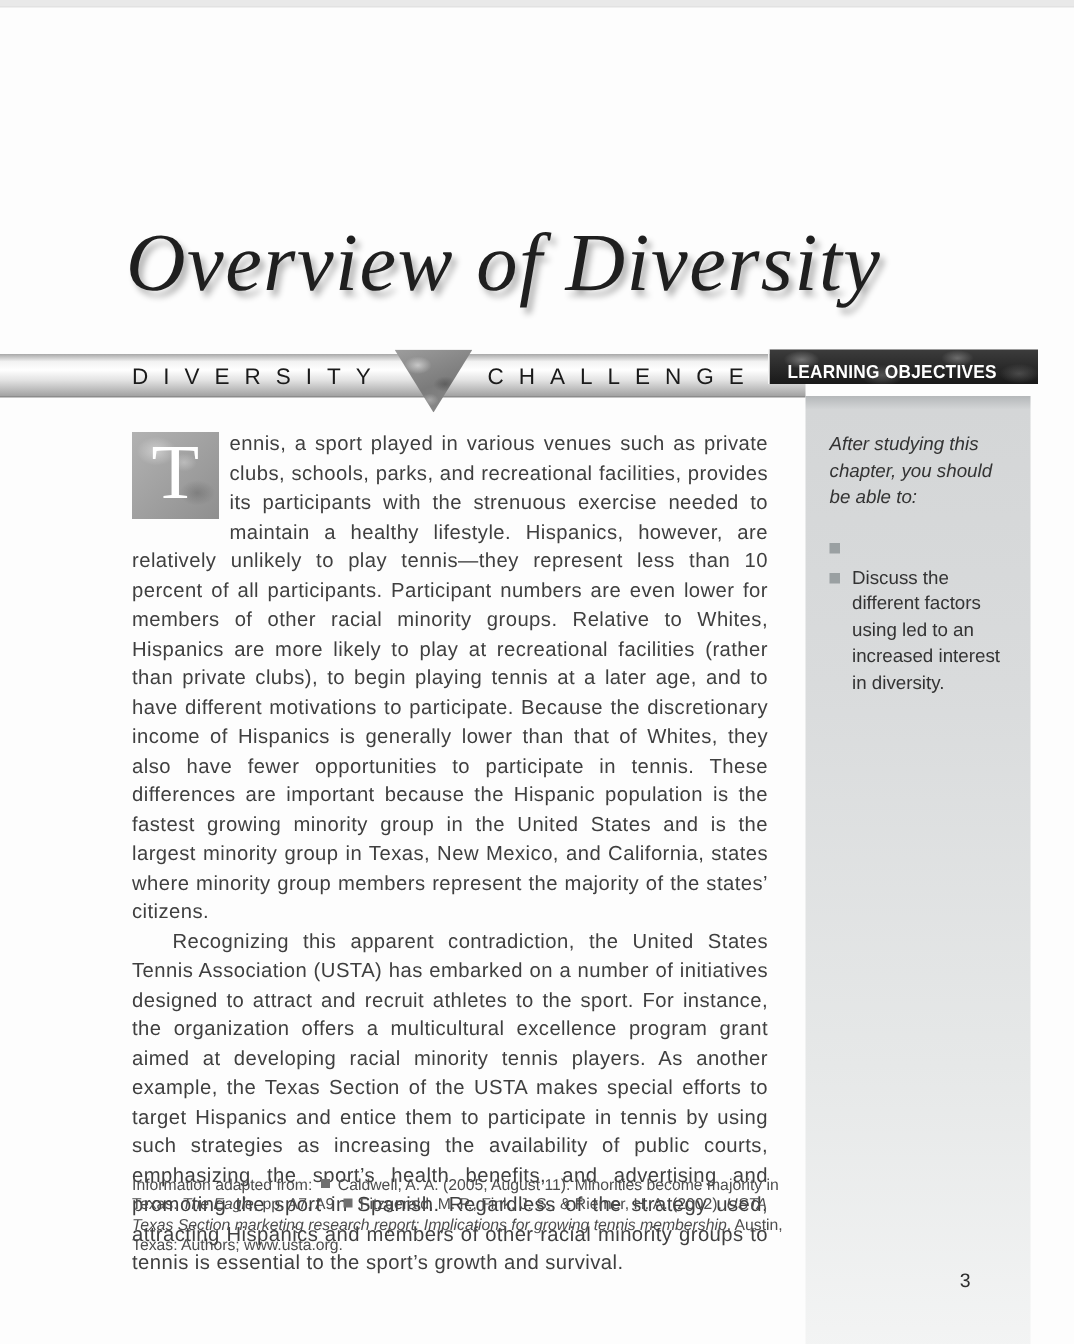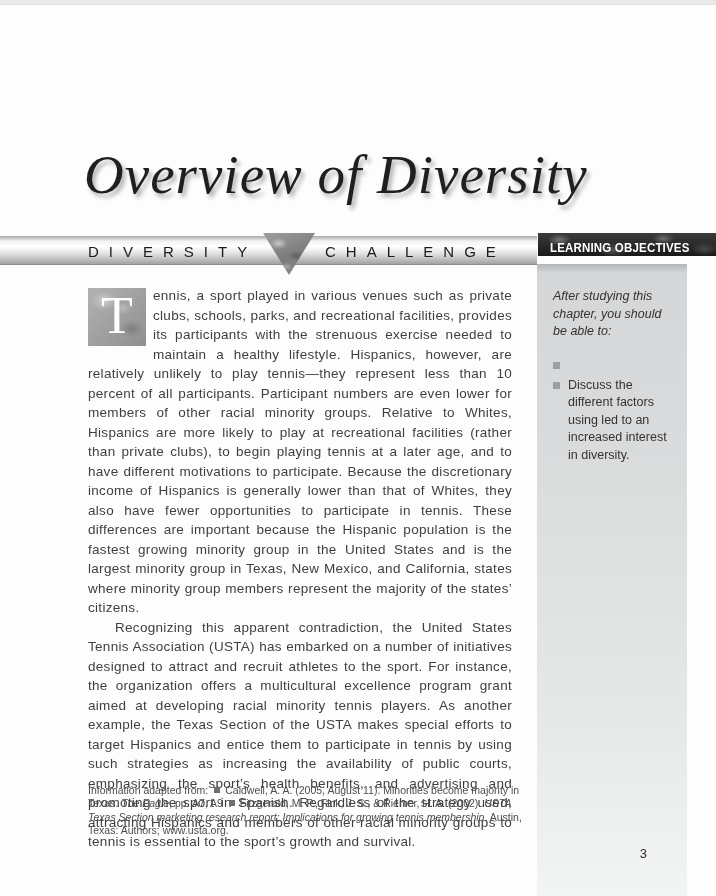--- a/index.html
+++ b/index.html
@@ -32,21 +32,21 @@
   .banner-triangle{
     position:absolute;left:263px;top:228px;width:52px;height:42px;
     clip-path:polygon(0 0,100% 0,50% 100%);
     background:
       radial-gradient(ellipse 14px 9px at 30% 25%,rgba(230,230,230,.65),transparent 65%),
       radial-gradient(ellipse 12px 8px at 65% 55%,rgba(40,40,40,.35),transparent 65%),
       radial-gradient(ellipse 10px 7px at 45% 80%,rgba(220,220,220,.4),transparent 60%),
       linear-gradient(160deg,#9d9d9d 0%,#7b7b7b 55%,#8e8e8e 100%);
   }
   .objectives-header{
-    position:absolute;left:537px;top:228px;width:179px;height:23px;
+    position:absolute;left:512px;top:228px;width:179px;height:23px;
     background:
       radial-gradient(ellipse 20px 10px at 12% 30%,rgba(170,170,170,.55),transparent 60%),
       radial-gradient(ellipse 24px 12px at 42% 75%,rgba(140,140,140,.45),transparent 60%),
       radial-gradient(ellipse 18px 9px at 70% 25%,rgba(165,165,165,.5),transparent 60%),
       radial-gradient(ellipse 22px 11px at 93% 70%,rgba(120,120,120,.45),transparent 60%),
       linear-gradient(180deg,#3c3c3c 0%,#191919 100%);
     border-left:1px solid #f4f4f4;
   }
   .objectives-header span{
     display:inline-block;color:#ffffff;font-weight:bold;font-size:12.5px;

